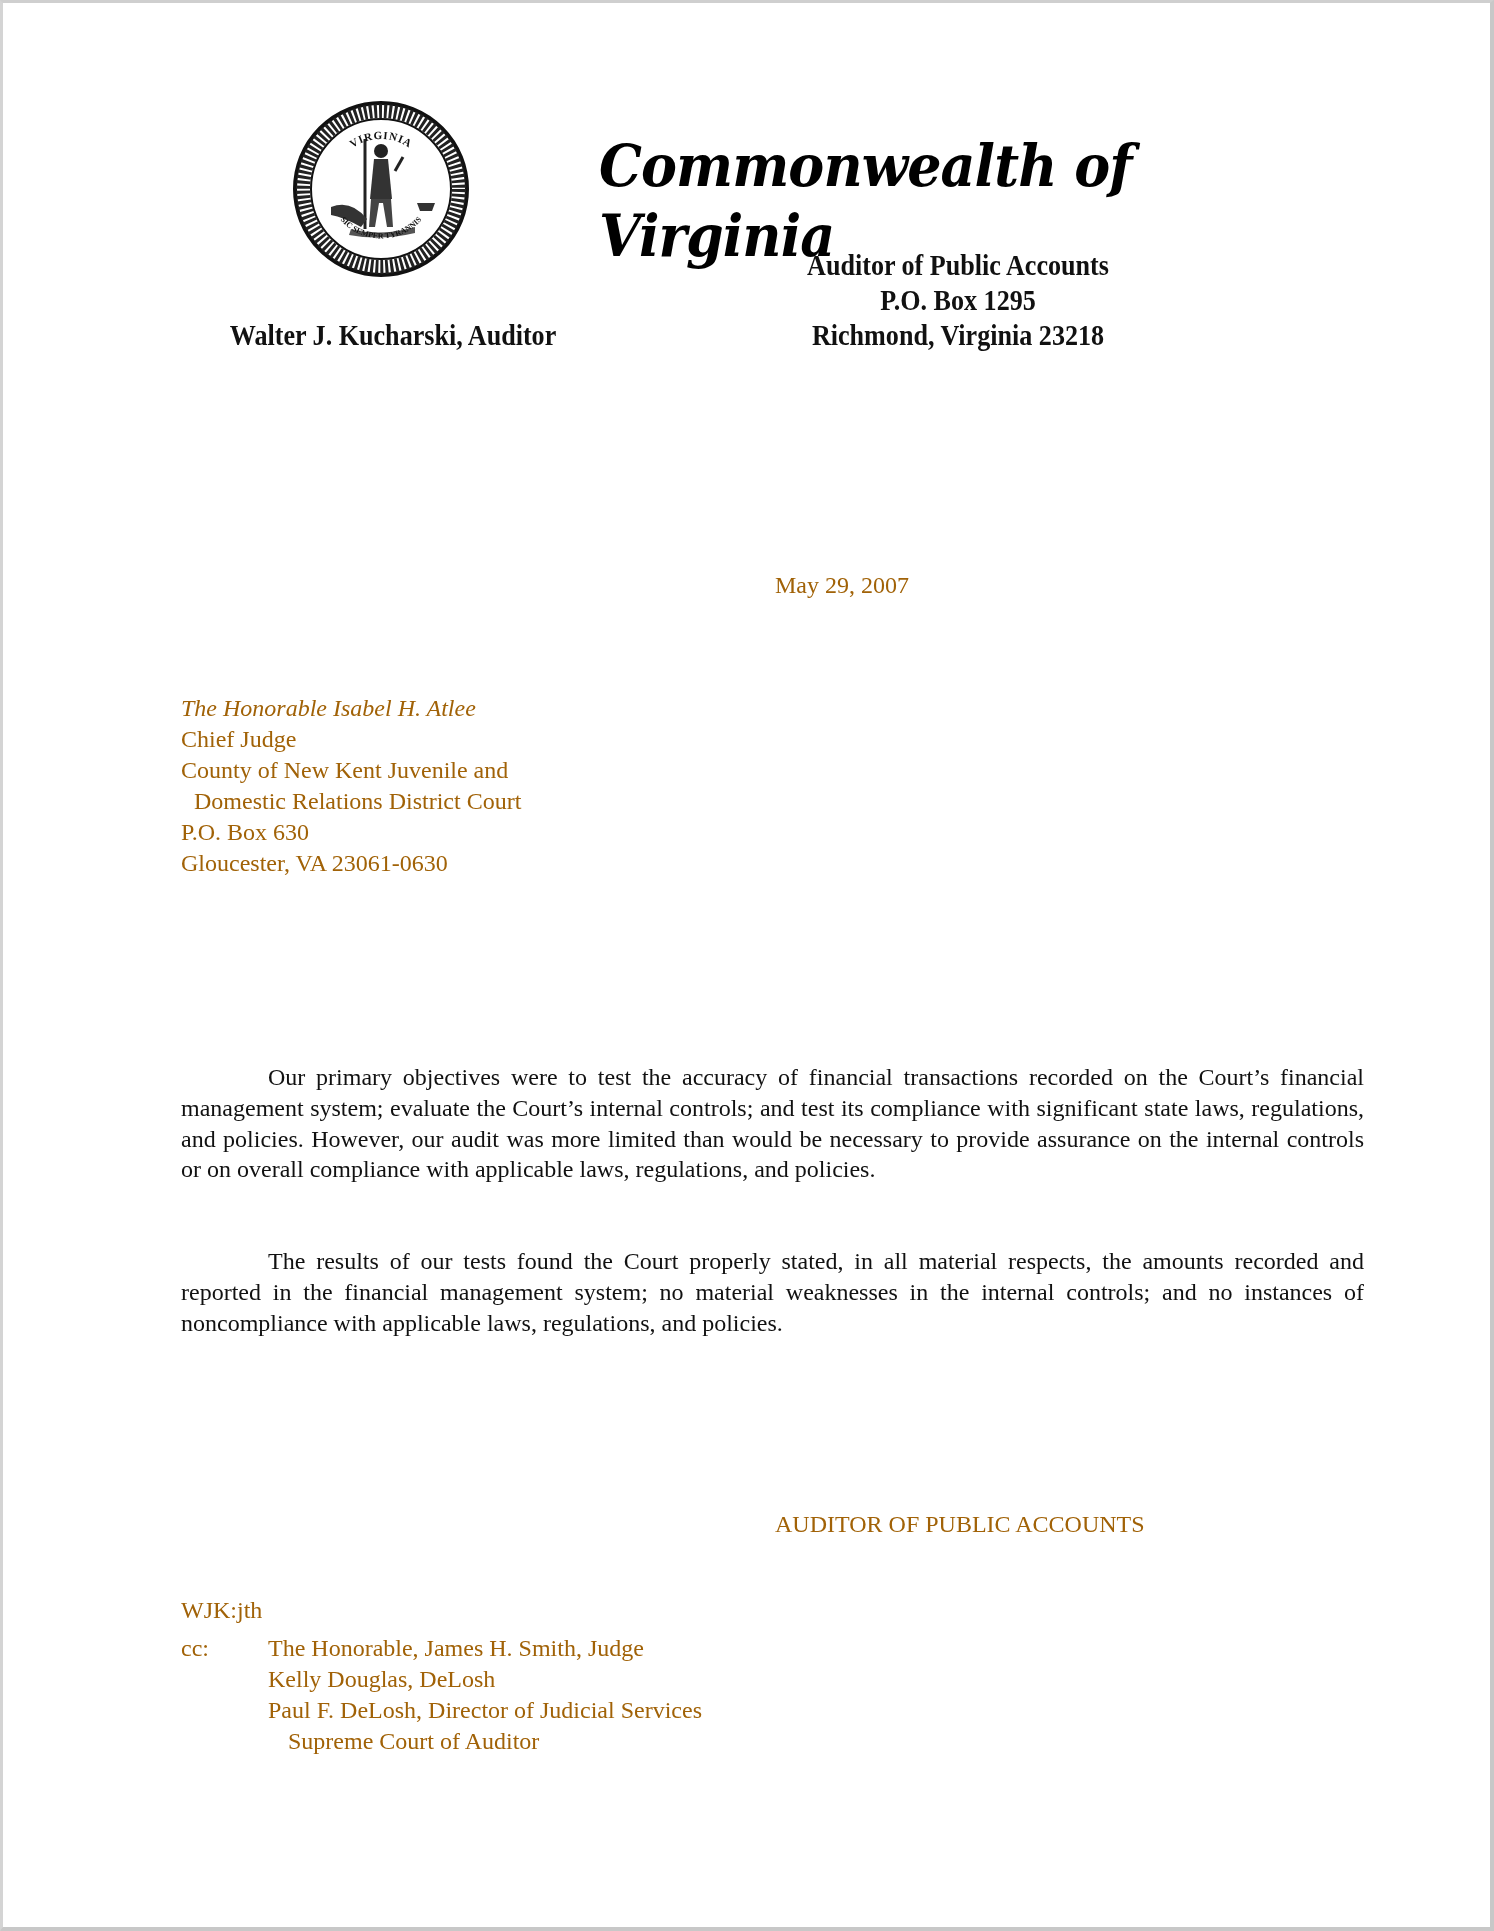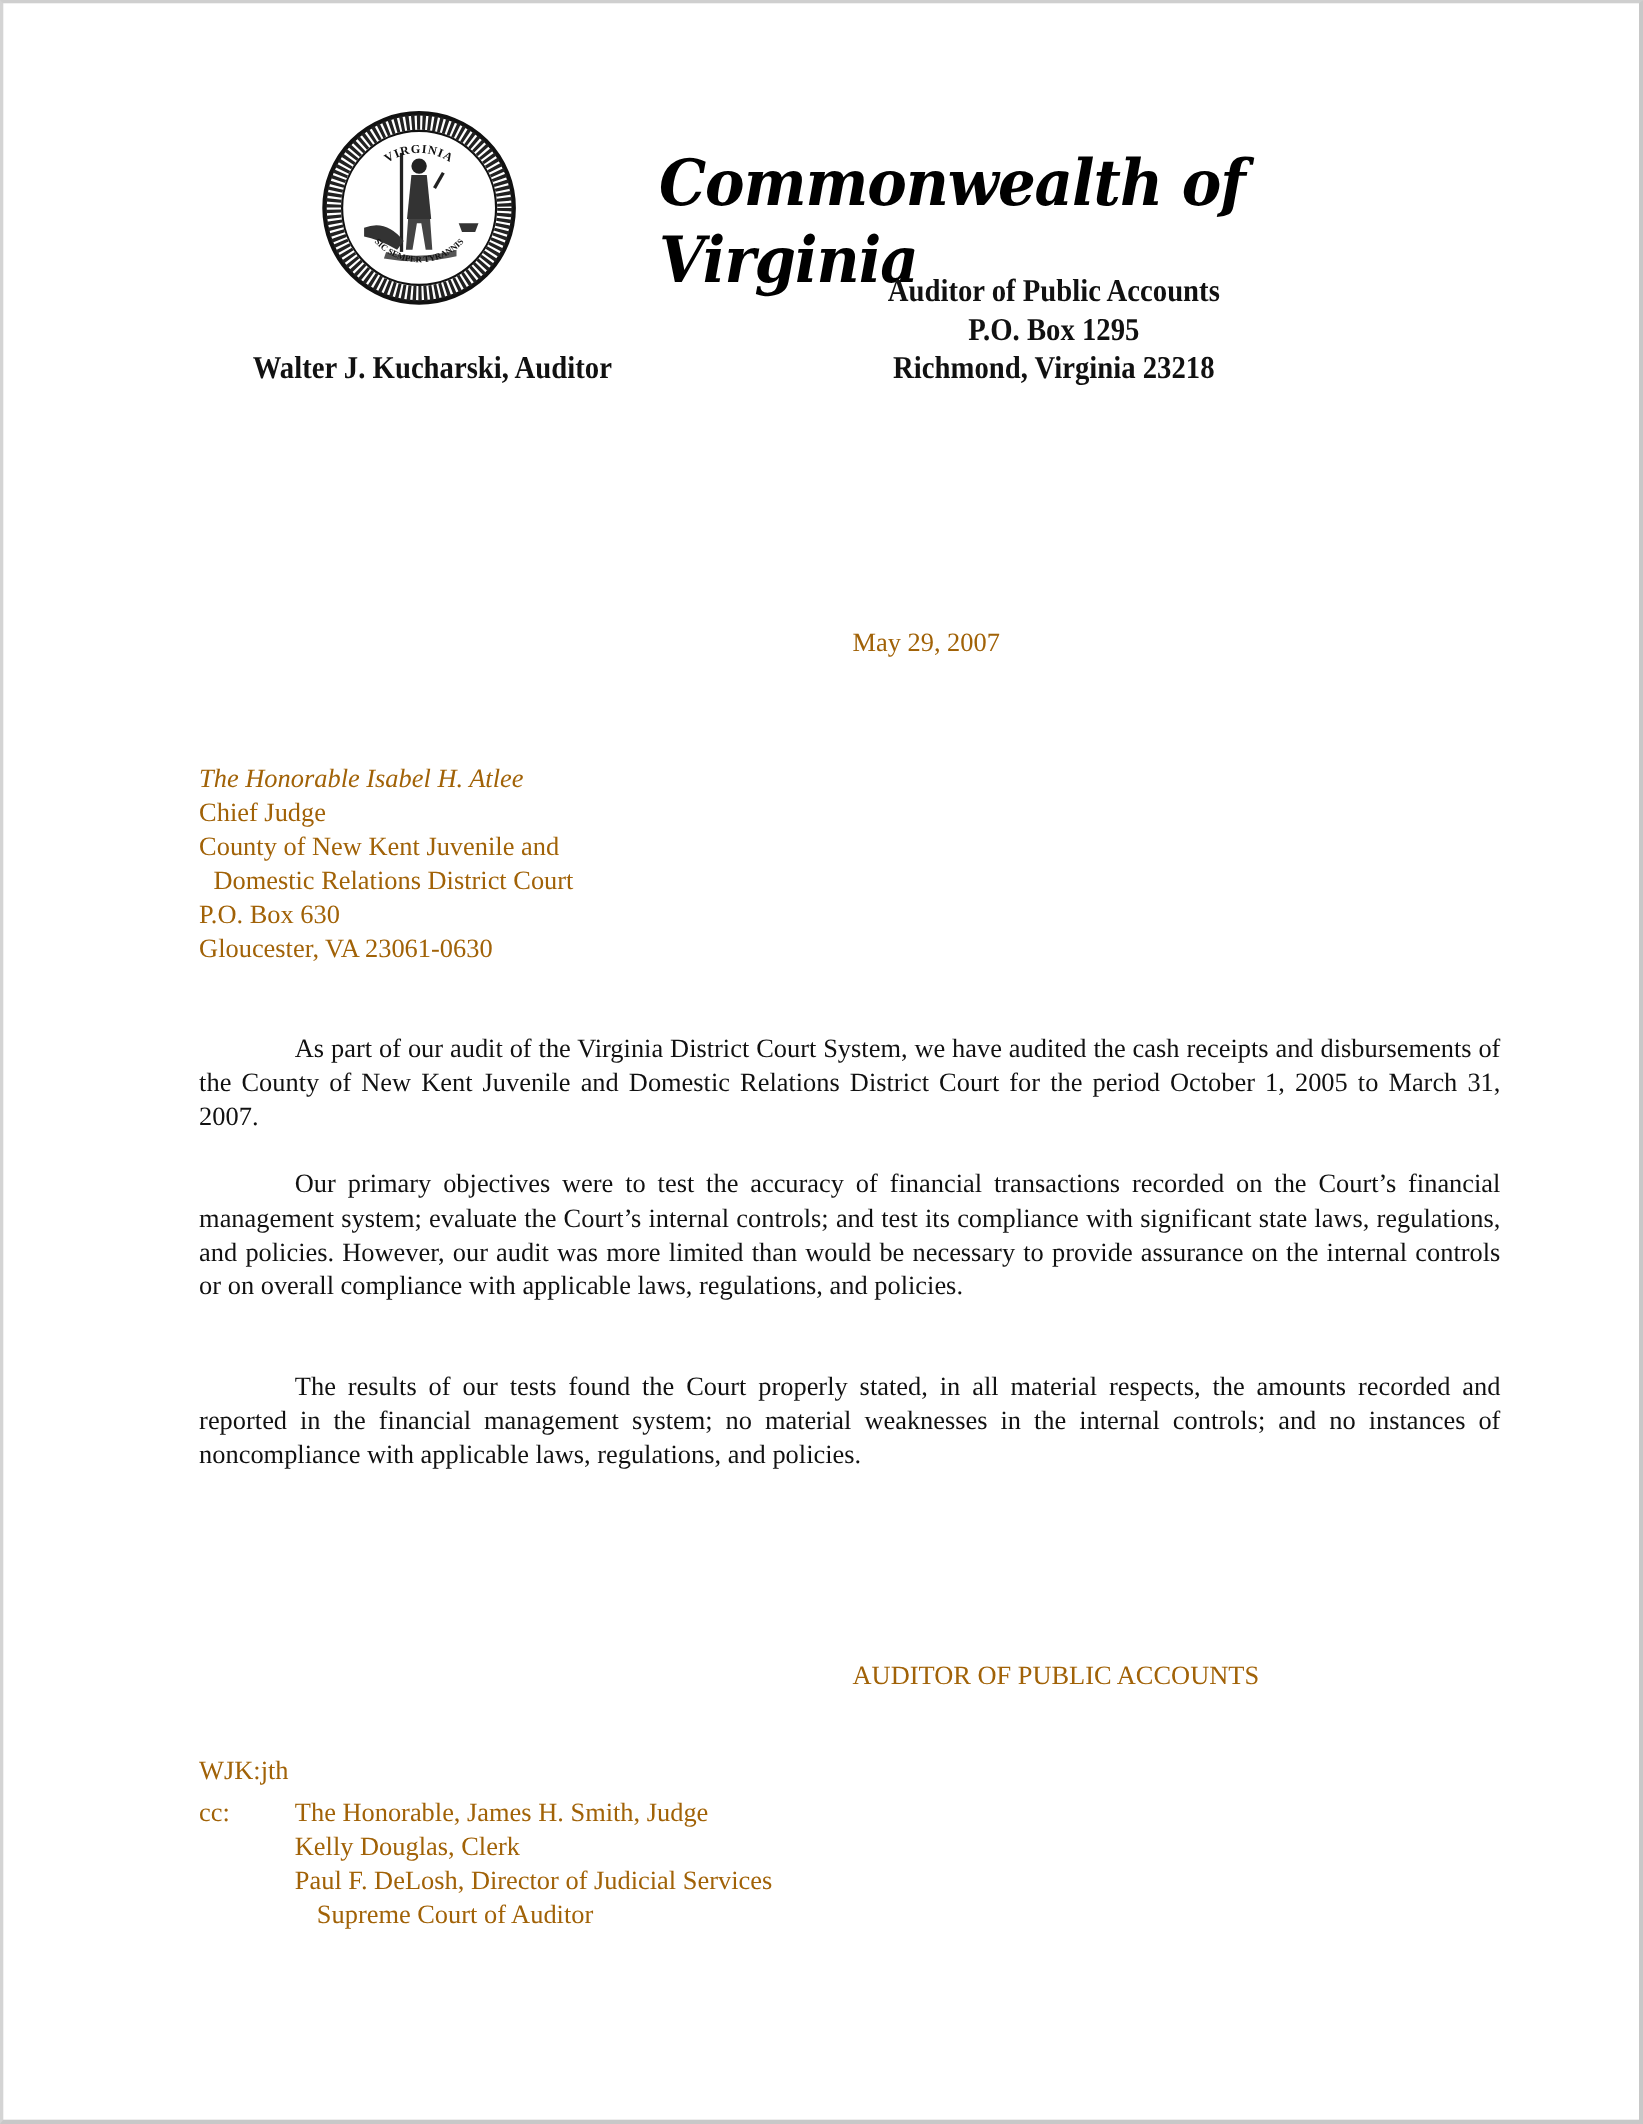--- a/index.html
+++ b/index.html
@@ -85,28 +85,27 @@
 
   <div>
     <div class="line" style="left:178px; top:690px;font-style:italic;">The Honorable Isabel H. Atlee</div>
     <div class="line" style="left:178px; top:721px;">Chief Judge</div>
     <div class="line" style="left:178px; top:752px;">County of New Kent Juvenile and</div>
     <div class="line" style="left:191px; top:783px;">Domestic Relations District Court</div>
     <div class="line" style="left:178px; top:814px;">P.O. Box 630</div>
     <div class="line" style="left:178px; top:845px;">Gloucester, VA  23061-0630</div>
   </div>
 
-  <div class="para" style="top:936px;">As part of our audit of the Virginia District Court System, we have audited the cash receipts and disbursements of the County of New Kent Juvenile and Domestic Relations District Court for the period October 1, 2005 to March 31, 2007.</div>
   <div class="para" style="top:1059px;">Our primary objectives were to test the accuracy of financial transactions recorded on the Court’s financial management system; evaluate the Court’s internal controls; and test its compliance with significant state laws, regulations, and policies.  However, our audit was more limited than would be necessary to provide assurance on the internal controls or on overall compliance with applicable laws, regulations, and policies.</div>
   <div class="para" style="top:1243px;">The results of our tests found the Court properly stated, in all material respects, the amounts recorded and reported in the financial management system; no material weaknesses in the internal controls; and no instances of noncompliance with applicable laws, regulations, and policies.</div>
 
   <div class="line" style="left:772px; top:1506px;">AUDITOR OF PUBLIC ACCOUNTS</div>
 
   <div class="line" style="left:178px; top:1568px;margin-top:24px;">WJK:jth</div>
 
   <div>
     <div class="line" style="left:178px; top:1630px;">cc:</div>
     <div class="line" style="left:265px; top:1630px;">The Honorable, James H. Smith, Judge</div>
-    <div class="line" style="left:265px; top:1661px;">Kelly Douglas, Clerk</div>
+    <div class="line" style="left:265px; top:1661px;">Kelly Douglas, DeLosh</div>
     <div class="line" style="left:265px; top:1692px;">Paul F. DeLosh, Director of Judicial Services</div>
     <div class="line" style="left:285px; top:1723px;">Supreme Court of Auditor</div>
   </div>
 </div>
 
 </body></html>

